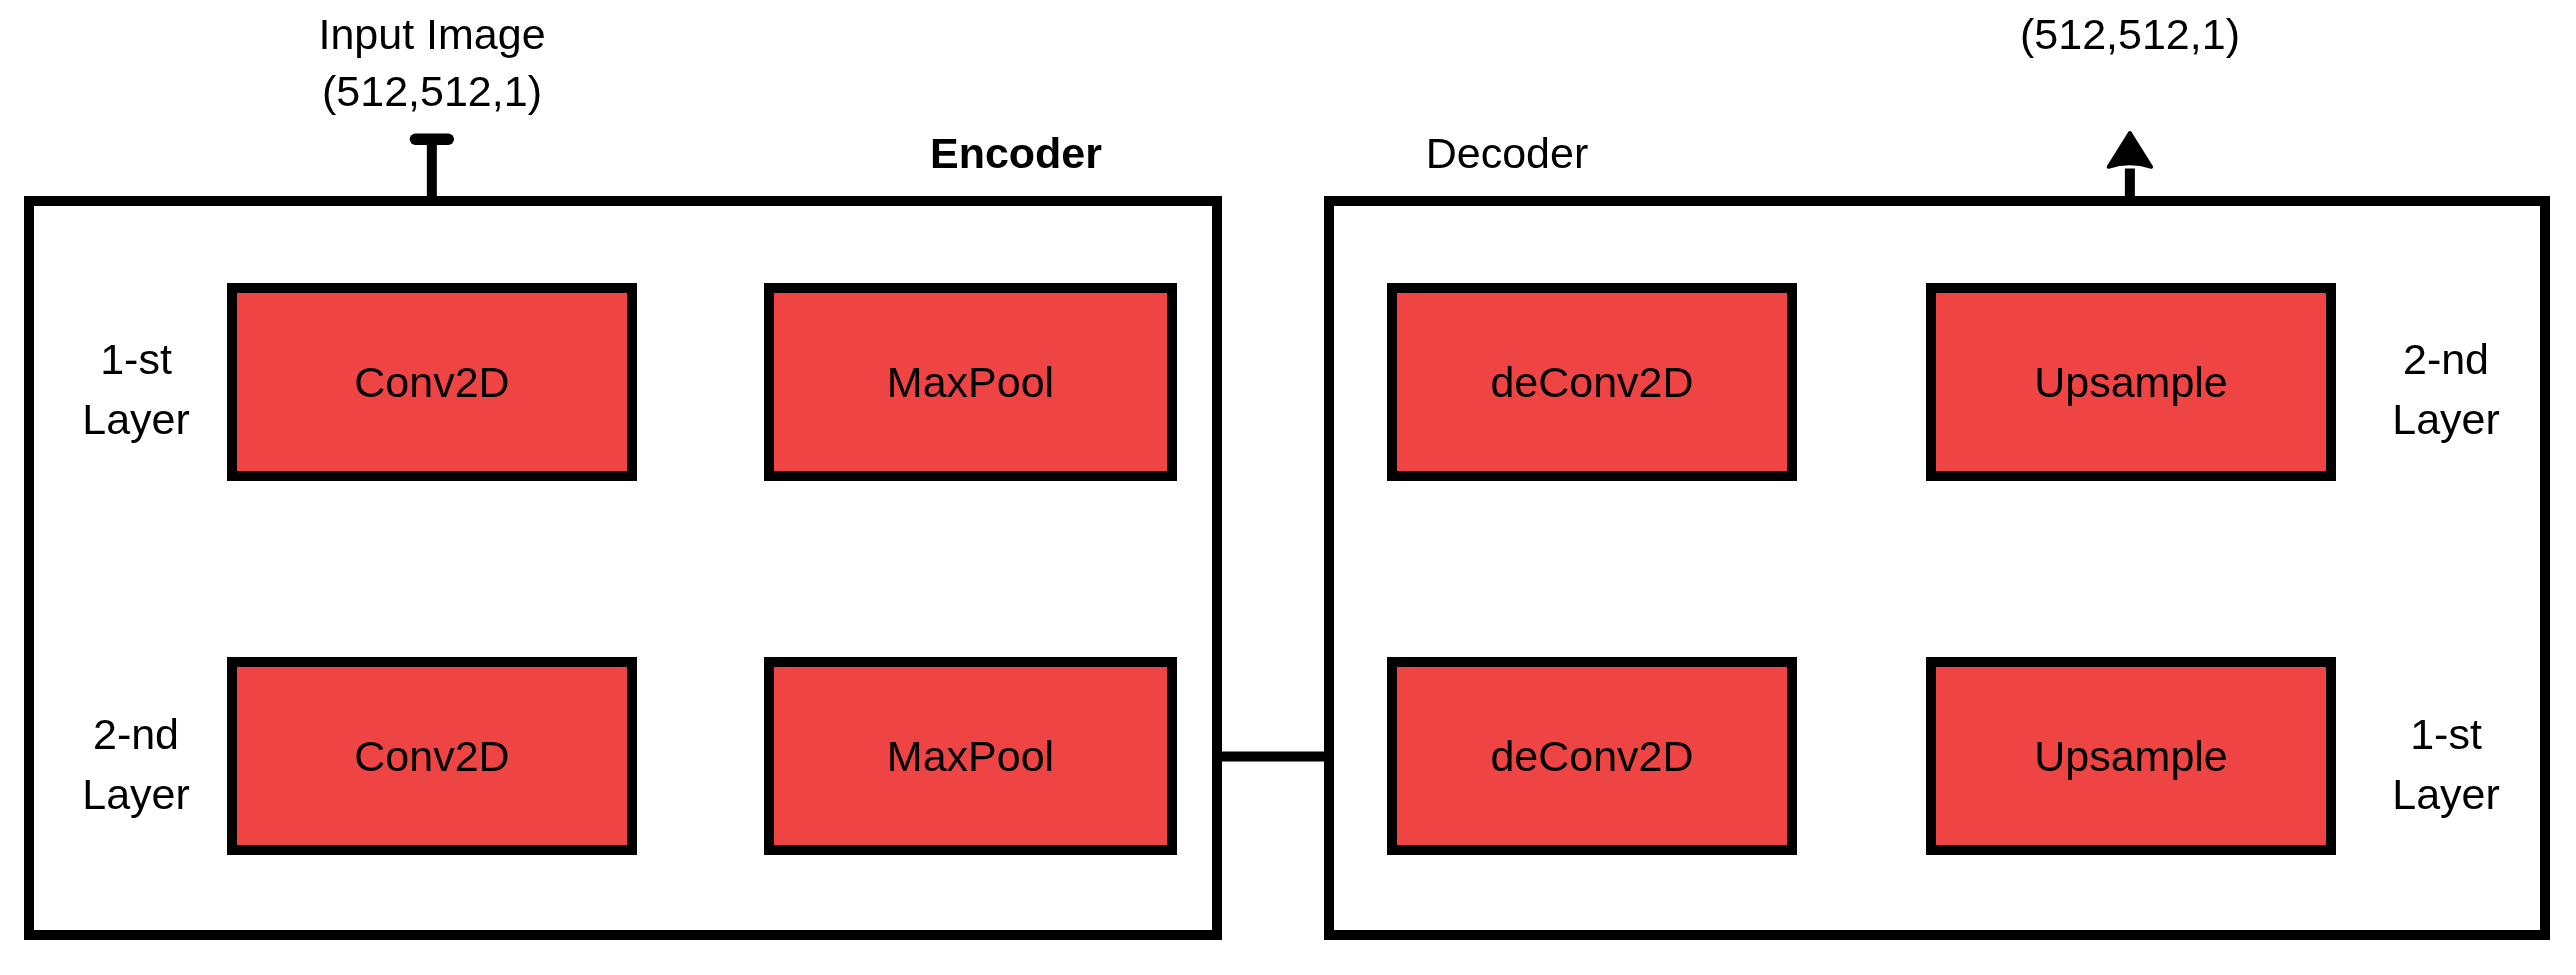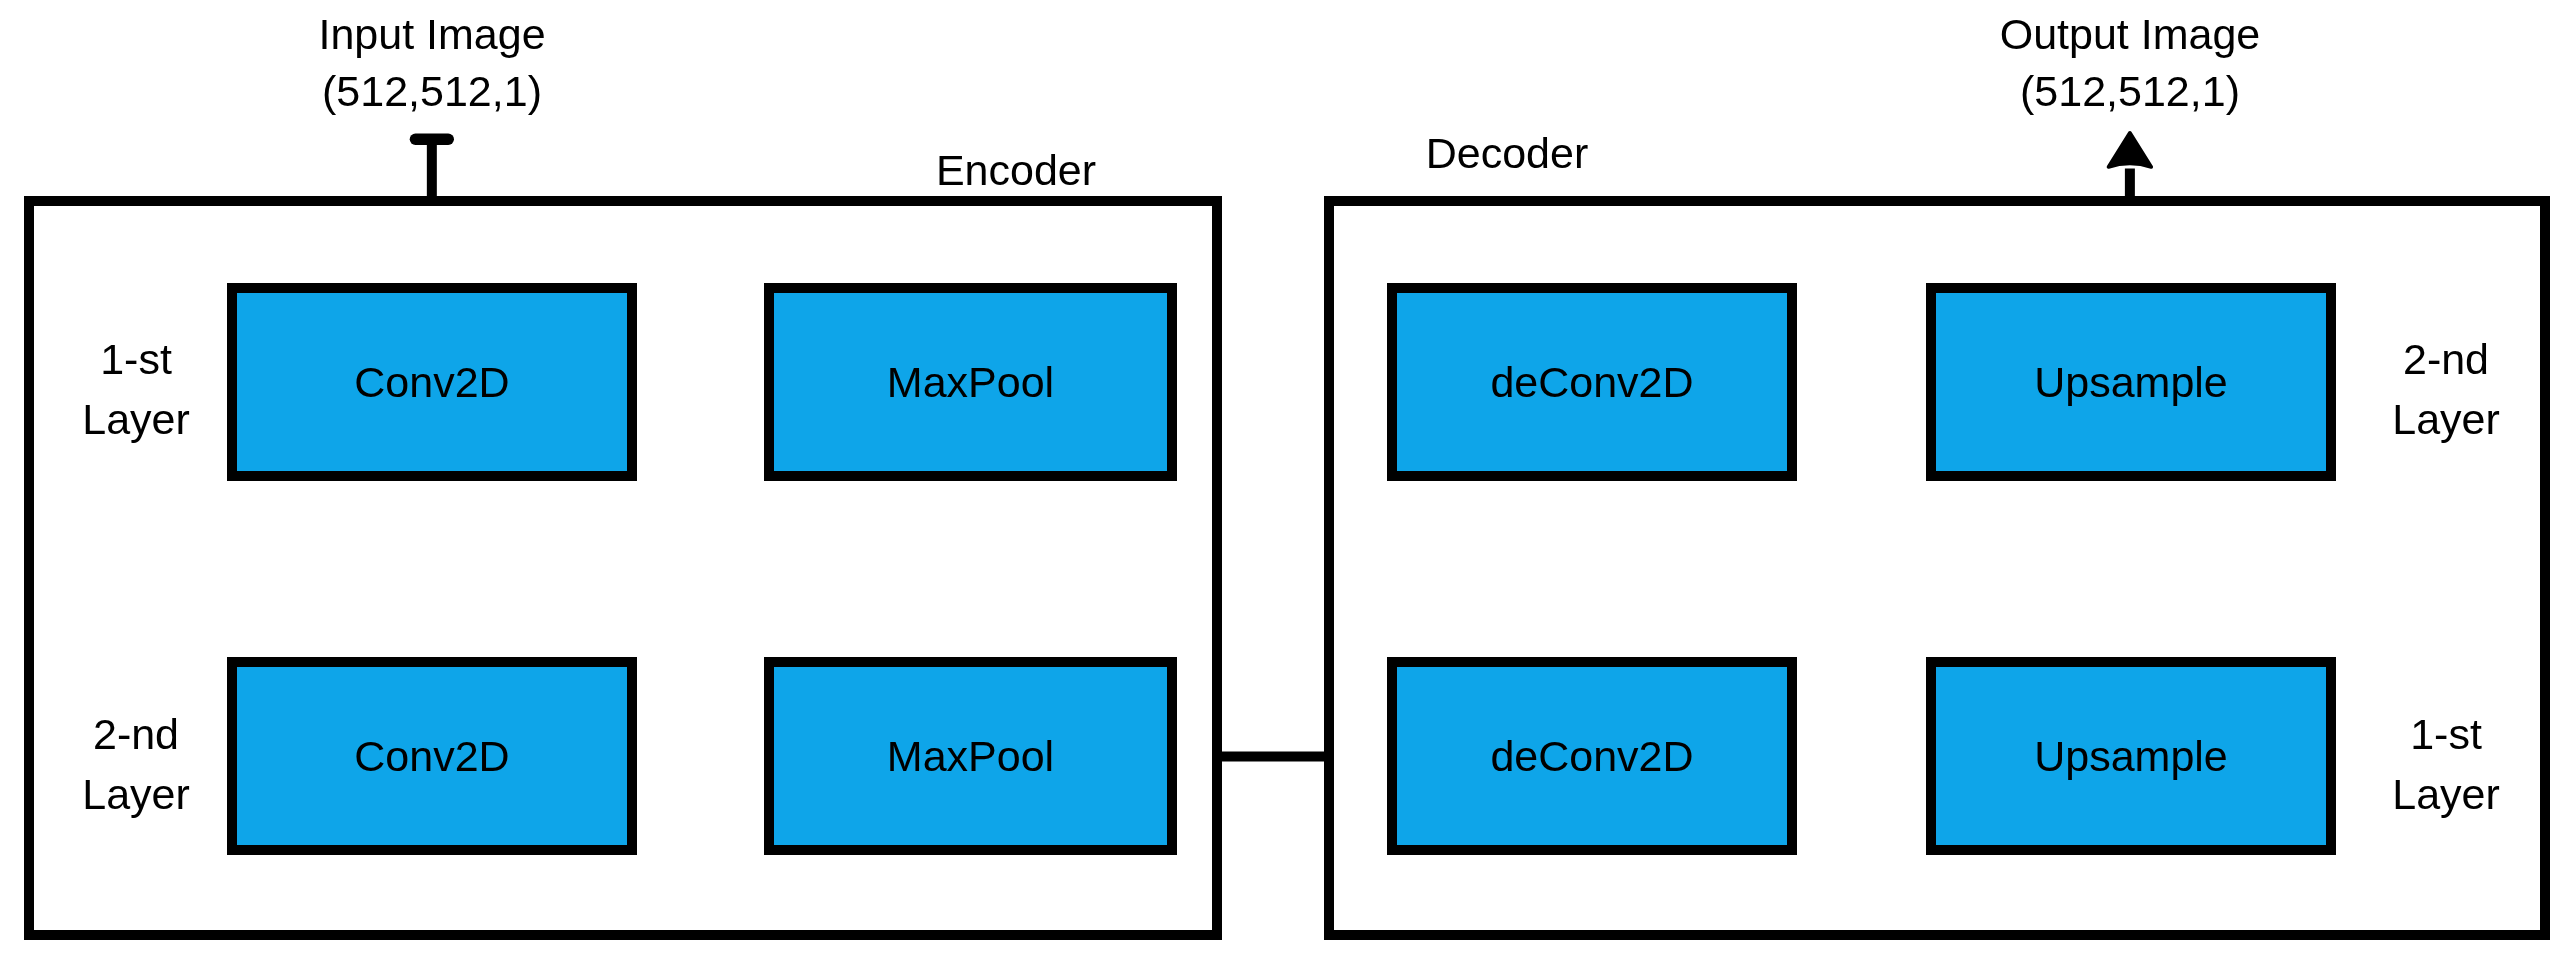--- a/index.html
+++ b/index.html
@@ -20,21 +20,21 @@
   .outer-box {
     position: absolute;
     box-sizing: border-box;
     border: 10.7px solid #000000;
     background: #ffffff;
   }
   .nn-box {
     position: absolute;
     box-sizing: border-box;
     border: 10.7px solid #000000;
-    background: #0ea5e9;
+    background: #ef4444;
     display: flex;
     align-items: center;
     justify-content: center;
     font-size: 43px;
     white-space: nowrap;
   }
   .center-label {
     position: absolute;
     transform: translateX(-50%);
     text-align: center;
@@ -134,25 +134,24 @@
       <path class="head" d="M2984,186 L2954,234 Q2984,224 3014,234 Z"></path>
     </g>
   </svg>
 
   <div class="center-label" style="left:432px; top:5.7px;">
     <span>Input Image</span>
     <span>(512,512,1)</span>
   </div>
 
   <div class="center-label" style="left:2130px; top:5.7px;">
-    <span>Output Image</span>
     <span>(512,512,1)</span>
   </div>
 
-  <div class="center-label" style="left:1016px; top:142px;">Encoder</div>
+  <div class="center-label" style="left:1016px; top:125px;font-weight:bold;">Encoder</div>
   <div class="center-label" style="left:1507px; top:125px;text-align:right;">Decoder</div>
 
   <div class="outer-box" style="left:23.6px; top:196px; width:1198px; height:744px;"></div>
 
   <div class="outer-box" style="left:1324px; top:196px; width:1226px; height:744px;"></div>
 
   <div class="side-label" style="left:128px; top:329px;">
     <span>1-st</span>
     <span>Layer</span>
   </div>

